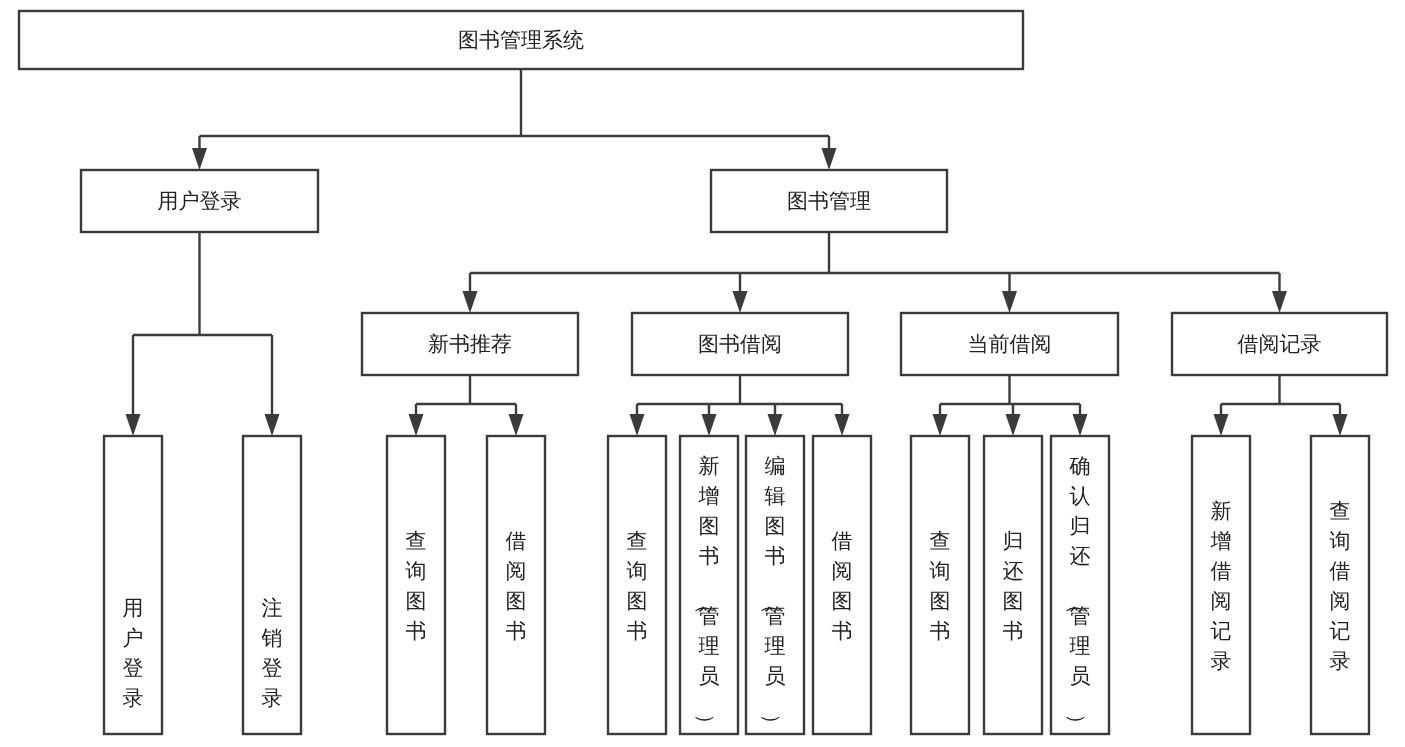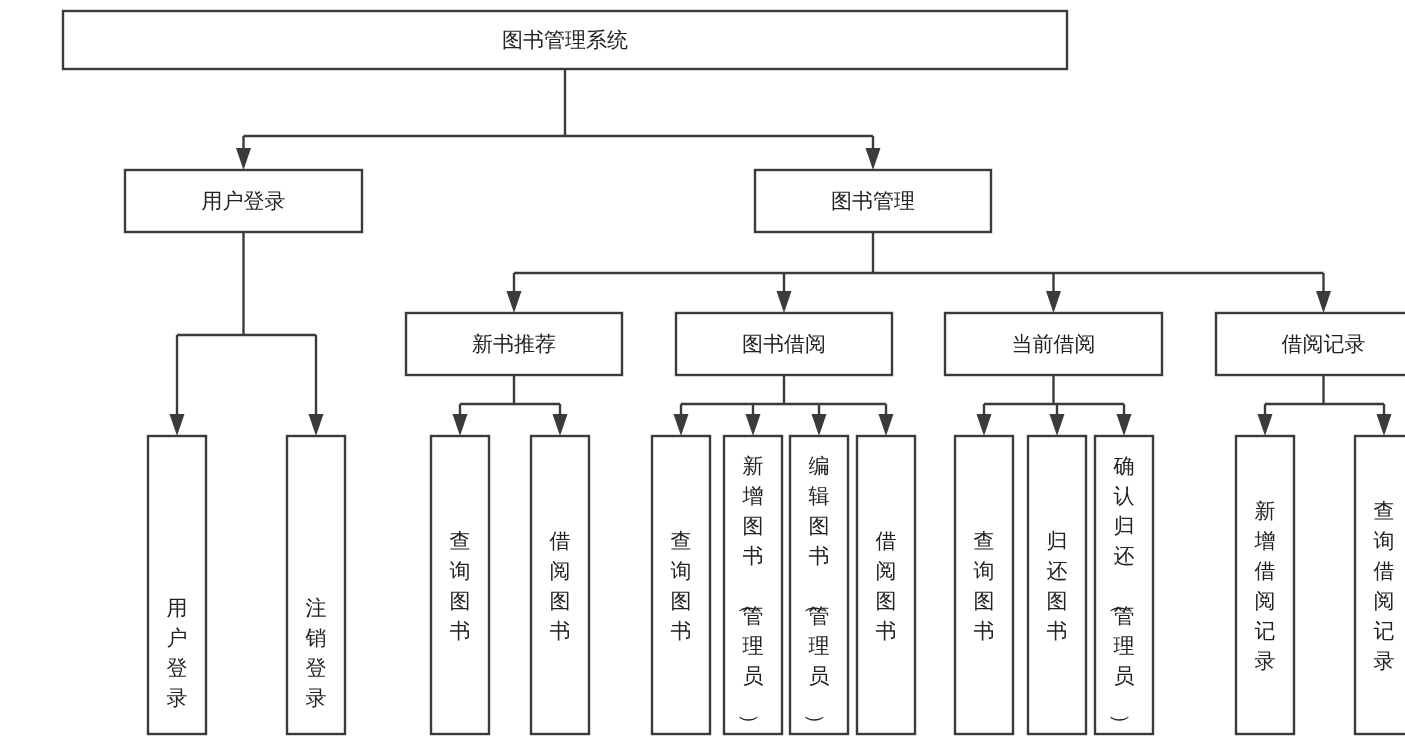--- a/index.html
+++ b/index.html
@@ -12,21 +12,20 @@
     width: 1405px;
     height: 747px;
     font-family: "DejaVu Sans", "Liberation Sans", sans-serif;
     overflow: hidden;
     position: relative;
   }
   #diagram-root {
     position: relative;
     width: 1248px;
     height: 747px;
-    margin-left: 44px;
   }
   svg.diagram-canvas {
     position: absolute;
     top: 0;
     left: 0;
     width: 1405px;
     height: 747px;
     display: block;
   }
   .node-box {

